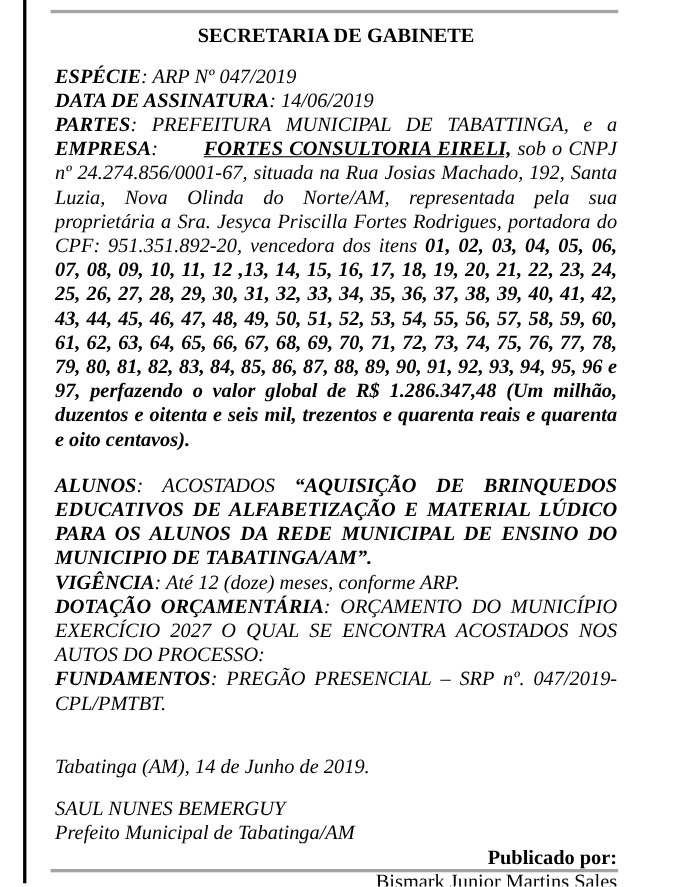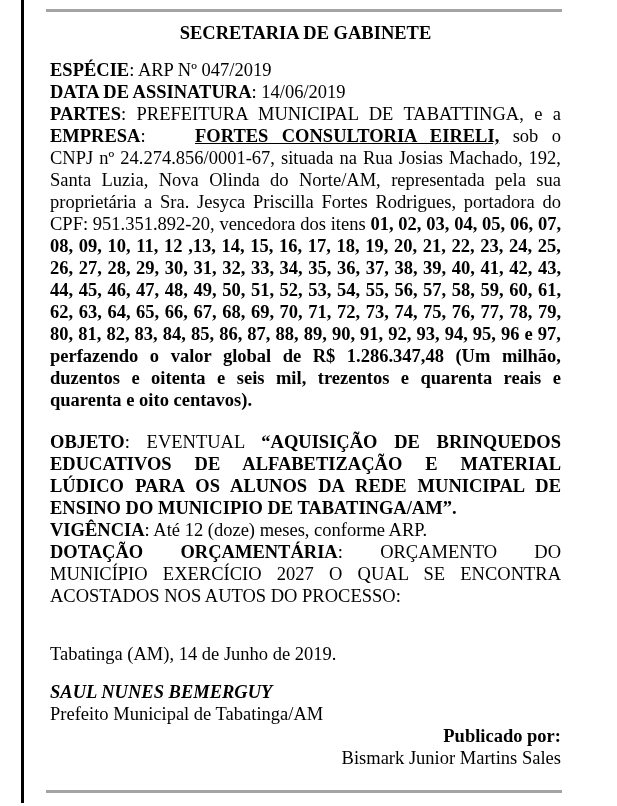--- a/index.html
+++ b/index.html
@@ -38,28 +38,28 @@
     top: 22px;
     width: 511px;
     font-size: 18.5px;
     line-height: 22px;
   }
   .doc-title {
     text-align: center;
     font-weight: bold;
   }
   p { margin: 0; }
-  .para { text-align: justify; }
+  .para { text-align: justify; font-style: italic; }
   .mt-first { margin-top: 15px; }
   .mt-block { margin-top: 20px; }
   .mt-date { margin-top: 36px; }
   .mt-sig { margin-top: 16px; }
   b { font-weight: bold; }
   .u { text-decoration: underline; margin-left: 36px; }
-  .sig-name { font-weight: bold; font-style: italic; }
+  .sig-name { font-weight: normal; font-style: italic; }
   .pub { text-align: right; }
   .pub p { text-align: right; }
 </style>
 </head>
 <body>
 
 <div class="left-rule"></div>
 <div class="h-rule top"></div>
 
 <main class="content">
@@ -67,26 +67,27 @@
   <header class="doc-title">
     <div>SECRETARIA DE GABINETE</div>
   </header>
 
   <p class="para mt-first"><b>ESPÉCIE</b><span>: ARP Nº 047/2019</span></p>
 
   <p class="para"><b>DATA DE ASSINATURA</b><span>: 14/06/2019</span></p>
 
   <p class="para"><b>PARTES</b><span>: PREFEITURA MUNICIPAL DE TABATTINGA, e a </span><b>EMPRESA</b><span>: </span><b class="u">FORTES CONSULTORIA EIRELI,</b><span> sob o CNPJ nº 24.274.856/0001-67, situada na Rua Josias Machado, 192, Santa Luzia, Nova Olinda do Norte/AM, representada pela sua proprietária a Sra. Jesyca Priscilla Fortes Rodrigues, portadora do CPF: 951.351.892-20, vencedora dos itens </span><b>01, 02, 03, 04, 05, 06, 07, 08, 09, 10, 11, 12 ,13, 14, 15, 16, 17, 18, 19, 20, 21, 22, 23, 24, 25, 26, 27, 28, 29, 30, 31, 32, 33, 34, 35, 36, 37, 38, 39, 40, 41, 42, 43, 44, 45, 46, 47, 48, 49, 50, 51, 52, 53, 54, 55, 56, 57, 58, 59, 60, 61, 62, 63, 64, 65, 66, 67, 68, 69, 70, 71, 72, 73, 74, 75, 76, 77, 78, 79, 80, 81, 82, 83, 84, 85, 86, 87, 88, 89, 90, 91, 92, 93, 94, 95, 96 e 97, perfazendo o valor global de R$ 1.286.347,48 (Um milhão, duzentos e oitenta e seis mil, trezentos e quarenta reais e quarenta e oito centavos).</b></p>
 
-  <p class="para mt-block"><b>OBJETO</b><span>: EVENTUAL </span><b>“AQUISIÇÃO DE BRINQUEDOS EDUCATIVOS DE ALFABETIZAÇÃO E MATERIAL LÚDICO PARA OS ALUNOS DA REDE MUNICIPAL DE ENSINO DO MUNICIPIO DE TABATINGA/AM”.</b></p>
+  <p class="para mt-block"><b>ALUNOS</b><span>: ACOSTADOS </span><b>“AQUISIÇÃO DE BRINQUEDOS EDUCATIVOS DE ALFABETIZAÇÃO E MATERIAL LÚDICO PARA OS ALUNOS DA REDE MUNICIPAL DE ENSINO DO MUNICIPIO DE TABATINGA/AM”.</b></p>
 
   <p class="para"><b>VIGÊNCIA</b><span>: Até 12 (doze) meses, conforme ARP.</span></p>
 
   <p class="para"><b>DOTAÇÃO ORÇAMENTÁRIA</b><span>: ORÇAMENTO DO MUNICÍPIO EXERCÍCIO 2027 O QUAL SE ENCONTRA ACOSTADOS NOS AUTOS DO PROCESSO:</span></p>
 
+  <p class="para"><b>FUNDAMENTOS</b><span>: PREGÃO PRESENCIAL – SRP nº. 047/2019-CPL/PMTBT.</span></p>
 
   <p class="para mt-date">Tabatinga (AM), 14 de Junho de 2019.</p>
 
   <p class="para mt-sig sig-name">SAUL NUNES BEMERGUY</p>
   <p class="para">Prefeito Municipal de Tabatinga/AM</p>
 
   <div class="pub">
     <p><b>Publicado por:</b></p>
     <p>Bismark Junior Martins Sales</p>
 

